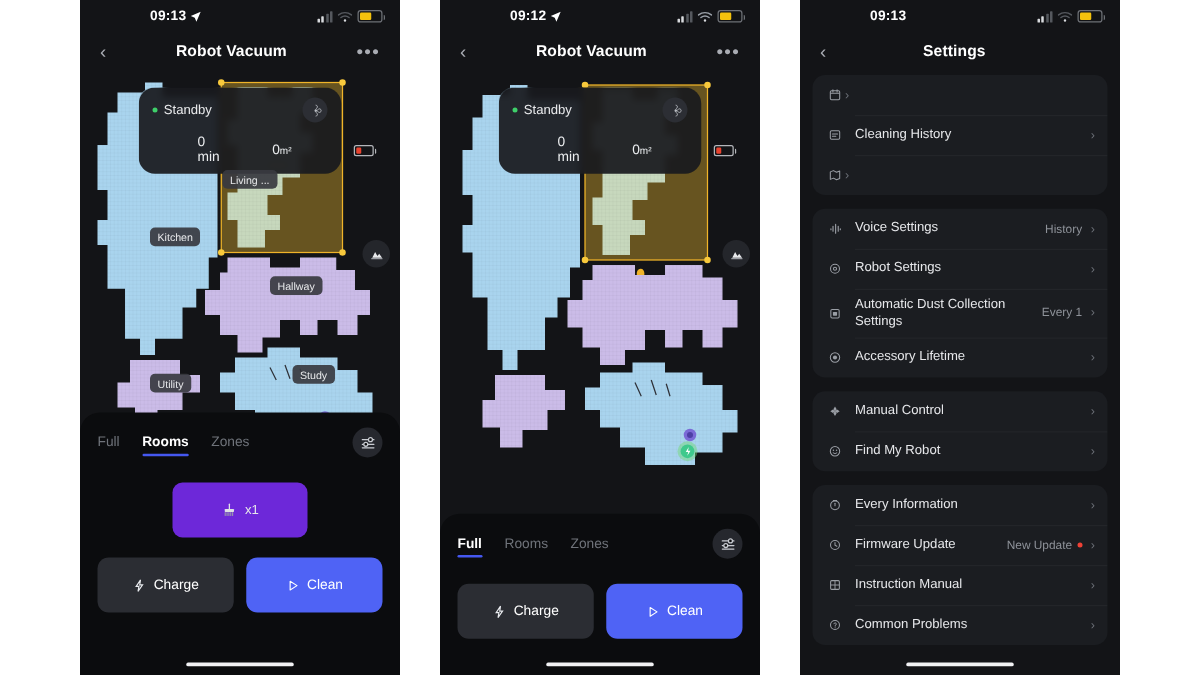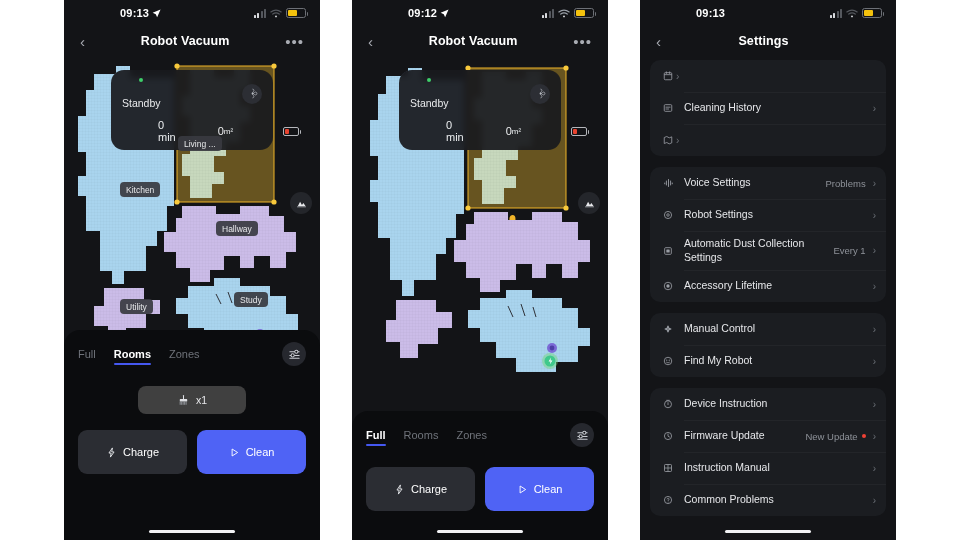--- a/index.html
+++ b/index.html
@@ -58,21 +58,21 @@
   #phone1 .maparea { height: 330px; }
   #phone2 .maparea { height: 411px; }
   .mapsvg { position:absolute; left:0; top:0; }
 
   .status-card {
     position: absolute; left: 47px; top: 14px; width: 162px;
     background: rgba(25,26,30,.93); border-radius: 13px;
     padding: 8px 11px 7px; backdrop-filter: blur(3px);
   }
   .sc-top { display:flex; align-items:center; justify-content:space-between; }
-  .sc-state { display:flex; align-items:center; gap:15px; font-size:10.5px; color:#e9eaec;flex-direction:column; }
+  .sc-state { display:flex; align-items:center; gap:5px; font-size:10.5px; color:#e9eaec; }
   .dot-green { width:4px;height:4px;border-radius:50%;background:#3ecf6a;display:block; }
   .sc-fan {
     width:20px;height:20px;border-radius:50%;background:#2c2e34;
     display:flex;align-items:center;justify-content:center;
   }
   .sc-row { display:flex; align-items:center; margin-top:10px; }
   .sc-cell { flex:1; font-size:11px; color:#eceef0; display:flex; align-items:center; justify-content:flex-start;margin-left:36px;}
   .sc-cell.c2 { padding-left: 6px; }
   .sc-cell.c3 { justify-content:flex-start; padding-left: 14px;}
   .sc-sep { width:1px; height:12px; background:#33353b; }
@@ -109,21 +109,21 @@
   .tab.active { color:#fff; font-weight:bold; }
   .tab.active::after{
     content:""; position:absolute; left:0; right:0; bottom:0; height:2px;
     background:#4558f0; border-radius:2px;
   }
   .tune-btn{
     width:24px;height:24px;border-radius:50%;background:#26282e;
     display:flex;align-items:center;justify-content:center;margin-left:auto;margin-bottom:4px;
   }
   .suction-btn{
-    margin: 16px auto 0; width:108px;height:28px;background:#404040;
+    margin: 16px auto 0; width:108px;height:44px;background:#6d28d9;
     border-radius:8px;display:flex;align-items:center;justify-content:center;gap:6px;
     font-size:10.5px;color:#e6e7ea;
   }
   .actions{ display:flex; gap:10px; margin-top:16px; }
   .act{
     flex:1; height:44px; border-radius:9px; display:flex;align-items:center;
     justify-content:center; gap:6px; font-size:11px; color:#fff;
   }
   .act.charge{ background:#2b2d33; }
   .act.clean{ background:#4f63f5; }
@@ -565,21 +565,21 @@
       </div>
 
       <div class="group">
         <div class="srow">
           <span class="srow-icon">
             <svg width="11" height="10" viewBox="0 0 12 12">
                 <path d="M1.5 6v1M3.5 3.6v4.8M6 1.8v8.4M8.5 3.6v4.8M10.5 6v1" stroke="#9a9ea5" stroke-width="1.1" stroke-linecap="round"></path>
               </svg>
           </span>
           <span class="srow-label">Voice Settings</span>
-          <span class="srow-value">Problems</span>
+          <span class="srow-value">History</span>
           <span class="chev">›</span>
         </div>
         <div class="srow">
           <span class="srow-icon">
             <svg width="10" height="10" viewBox="0 0 12 12">
                 <circle cx="6" cy="6" r="4.3" fill="none" stroke="#9a9ea5" stroke-width="1"></circle>
                 <circle cx="6" cy="6" r="1.5" fill="none" stroke="#9a9ea5" stroke-width="1"></circle>
               </svg>
           </span>
           <span class="srow-label">Robot Settings</span>
@@ -634,21 +634,21 @@
 
       <div class="group">
         <div class="srow">
           <span class="srow-icon">
             <svg width="10" height="10" viewBox="0 0 12 12">
                 <circle cx="6" cy="6.3" r="4.2" fill="none" stroke="#9a9ea5" stroke-width="1"></circle>
                 <path d="M4.4 1.6h3.2" stroke="#9a9ea5" stroke-width="1" stroke-linecap="round"></path>
                 <path d="M6 4.4v2.4" stroke="#9a9ea5" stroke-width="1" stroke-linecap="round"></path>
               </svg>
           </span>
-          <span class="srow-label">Device Instruction</span>
+          <span class="srow-label">Every Information</span>
           <span class="chev">›</span>
         </div>
         <div class="srow">
           <span class="srow-icon">
             <svg width="10" height="10" viewBox="0 0 12 12">
                 <circle cx="6" cy="6" r="4.3" fill="none" stroke="#9a9ea5" stroke-width="1"></circle>
                 <path d="M6 3.6v2.6l1.8 1" stroke="#9a9ea5" stroke-width="1" fill="none" stroke-linecap="round"></path>
               </svg>
           </span>
           <span class="srow-label">Firmware Update</span>

